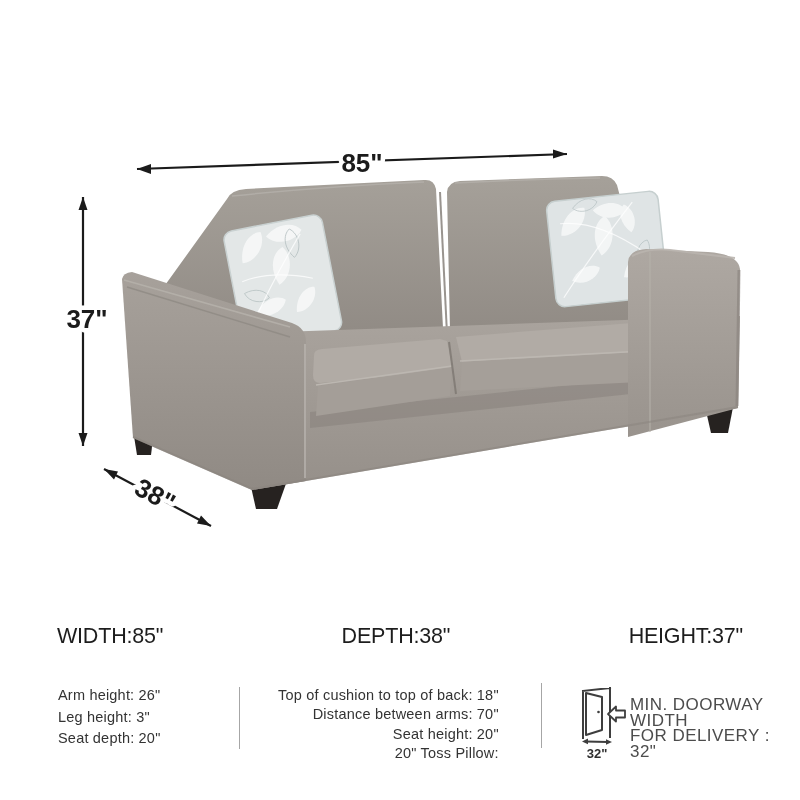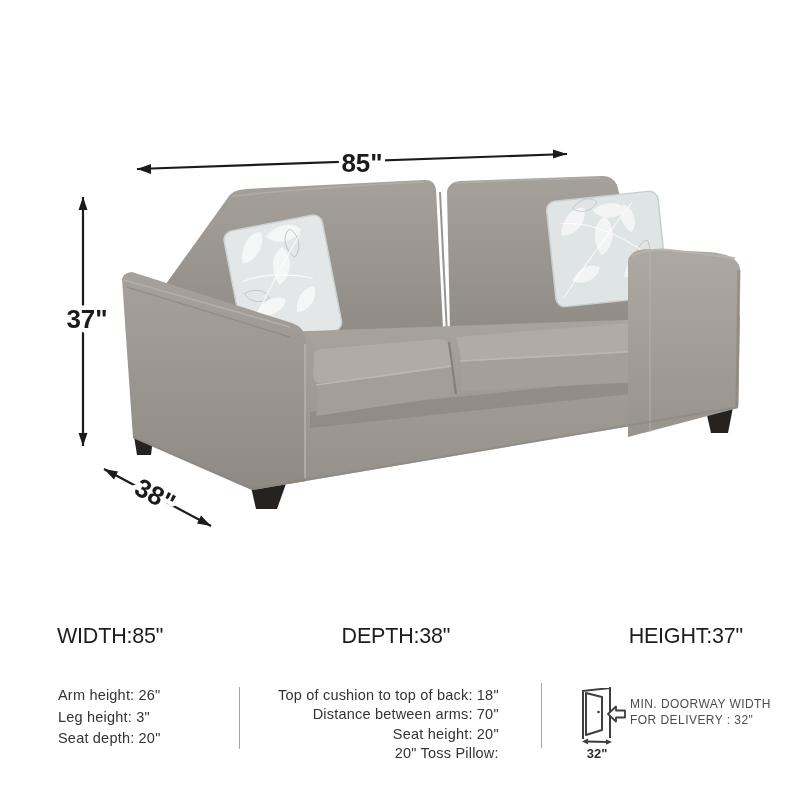--- a/index.html
+++ b/index.html
@@ -12,21 +12,21 @@
   .dim-head{fill:#1b1b1b;}
   .summary-row{position:absolute;left:0;right:0;top:626px;display:flex;justify-content:space-between;
                padding:0 57px;font-size:21.5px;line-height:1;color:#1d1d1d;letter-spacing:-0.2px;}
   .details-col{position:absolute;font-size:14.5px;color:#333333;letter-spacing:0.2px;}
   .details-left{left:58px;top:685px;line-height:21.5px;}
   .details-mid{left:278px;top:686px;line-height:19.4px;text-align:right;}
   .vdivider{position:absolute;width:1px;background:#a6a6a6;}
   .divider-1{left:239px;top:687px;height:62px;}
   .divider-2{left:541px;top:683px;height:65px;}
   .door-icon-svg{position:absolute;left:576px;top:684px;}
-  .doorway-text{position:absolute;left:630px;top:697px;font-size:12px;line-height:15.5px;
+  .doorway-text{position:absolute;left:630px;top:697px;font-size:17px;line-height:15.5px;
                 letter-spacing:0.45px;color:#4c4c4c;}
   .door-dim{font-family:"Liberation Sans",sans-serif;font-weight:bold;font-size:13px;fill:#2e2e2e;}
 </style>
 </head>
 <body>
 
 <div class="canvas">
 
   <svg class="diagram-svg" width="800" height="600" viewBox="0 0 800 600">
     <defs>

